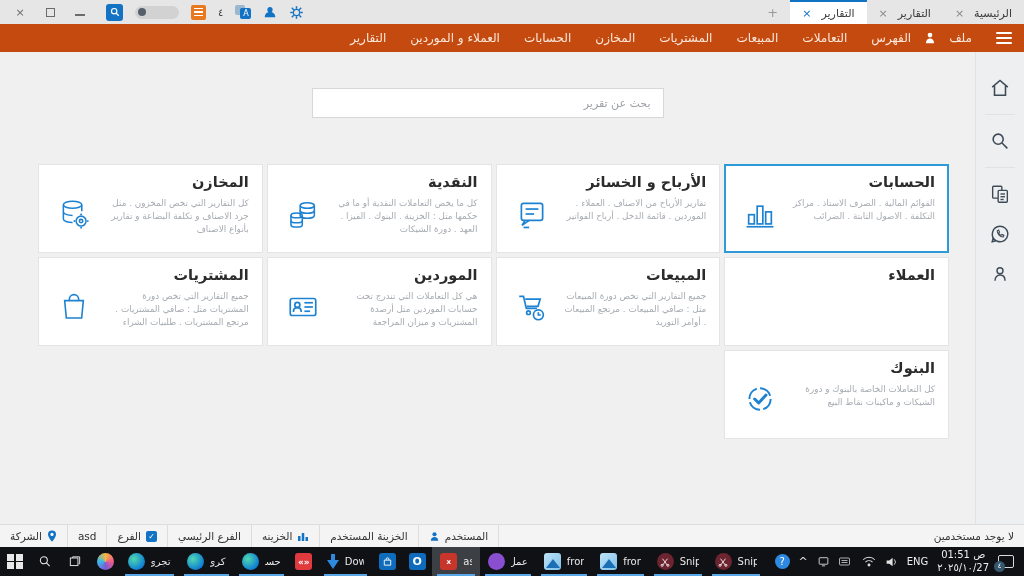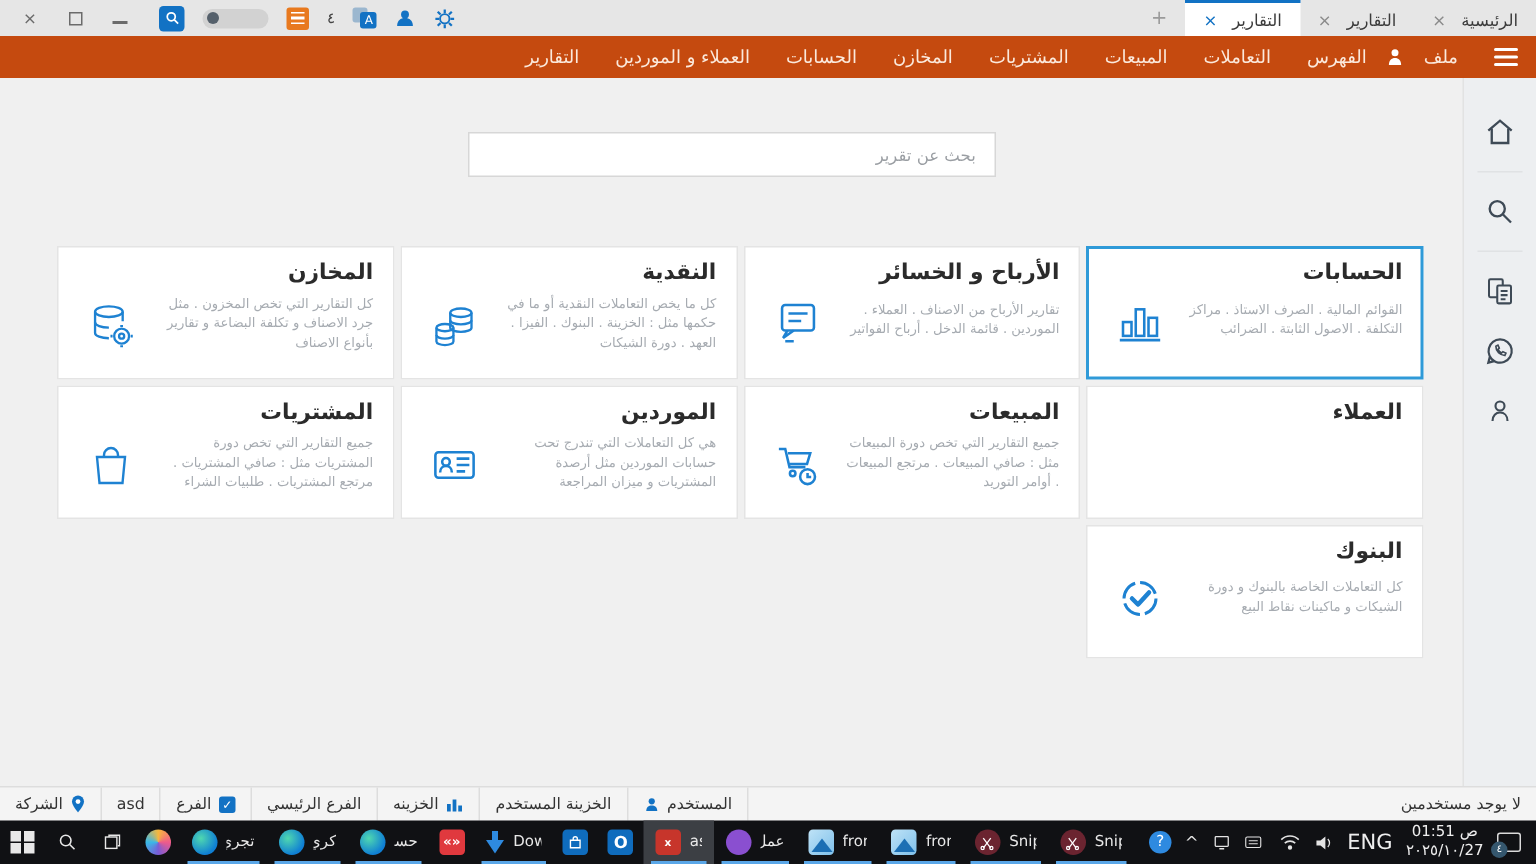--- a/index.html
+++ b/index.html
@@ -40,21 +40,21 @@
   .main { flex:1; display:flex; min-height:0; }
   .content { flex:1; position:relative; }
   .searchwrap { display:flex; justify-content:center; margin-top:36px; }
   .search-input { width:352px; height:30px; border:1px solid #d7d7d7; background:#fff; font-family:inherit; font-size:11px; color:#444; padding:0 12px; outline:none; }
   .search-input::placeholder { color:#9a9ea3; }
 
   .grid { direction:rtl; display:grid; grid-template-columns:repeat(4,1fr); grid-auto-rows:89px; gap:4px; margin:46px 38px 0 38px; margin-right:26px; }
   .card { background:#fff; border:1px solid #e4e4e4; padding:9px 13px; cursor:pointer; }
   .card.selected { border:2px solid #2f9ad8; padding:8px 12px; }
   .card h3 { font-size:14.5px; color:#2b2b2b; font-weight:bold; margin-bottom:7px; }
-  .card-body { display:flex; align-items:center; }
+  .card-body { display:flex; align-items:flex-start; }
   .card-desc { flex:1; font-size:8.8px; line-height:1.5; color:#a6abb1; text-align:right; padding-left:8px; }
   .card-ic { flex:none; width:44px; display:flex; align-items:center; justify-content:center; }
 
   
   .sidebar { flex:none; width:49px; background:#edeff1; border-left:1px solid #e2e2e2; display:flex; flex-direction:column; align-items:center; padding-top:16px; }
   .sb-ic { width:49px; height:40px; display:flex; align-items:center; justify-content:center; cursor:pointer; }
   .sb-sep { width:30px; height:1px; background:#e0e2e4; margin:6px 0; }
 
   
   .statusbar { flex:none; height:23px; background:#f4f4f4; border-top:1px solid #ddd; display:flex; flex-direction:row-reverse; align-items:center; direction:rtl; font-size:10.5px; color:#333; }
@@ -81,21 +81,21 @@
   .store-ic { background:#0f6cbd; }
   .outlook-ic { background:#0f6cbd; color:#fff; font-size:11px; font-weight:bold; }
   .photos-ic { background:linear-gradient(135deg,#bfe3f7,#7fc0ea); position:relative; overflow:hidden; }
   .photos-ic i { position:absolute; bottom:2px; left:2px; border-left:7px solid transparent; border-right:7px solid transparent; border-bottom:9px solid #1c6fb4; }
   .asd-ic { background:#c7352b; color:#fff; font-size:7px; font-weight:bold; }
   .dl-ic { width:0; height:0; border-left:6px solid transparent; border-right:6px solid transparent; border-top:9px solid #2e8ae0; position:relative; }
   .dl-stem { width:4px; height:6px; background:#2e8ae0; margin:0 auto; }
   .tray { margin-left:auto; display:flex; align-items:center; gap:9px; padding:0 10px; }
   .tray-glyph { font-size:11px; color:#e3e3e3; }
   .help-ic { width:15px; height:15px; border-radius:50%; background:#2e8ae0; color:#fff; font-size:10px; line-height:15px; text-align:center; }
-  .lang-tray { font-size:14px; }
+  .lang-tray { font-size:10px; }
   .clock { text-align:center; font-size:10px; line-height:1.25; direction:ltr; }
   .notif { position:relative; width:16px; height:13px; border:1.3px solid #dadada; border-radius:2px; }
   .notif .bdg { position:absolute; left:-5px; bottom:-5px; width:11px; height:11px; border-radius:50%; background:#35576e; color:#fff; font-size:7px; line-height:11px; text-align:center; }
   svg { display:block; }
 </style>
 </head>
 <body>
 
 <div class="titlebar">
   <div class="win-controls">

